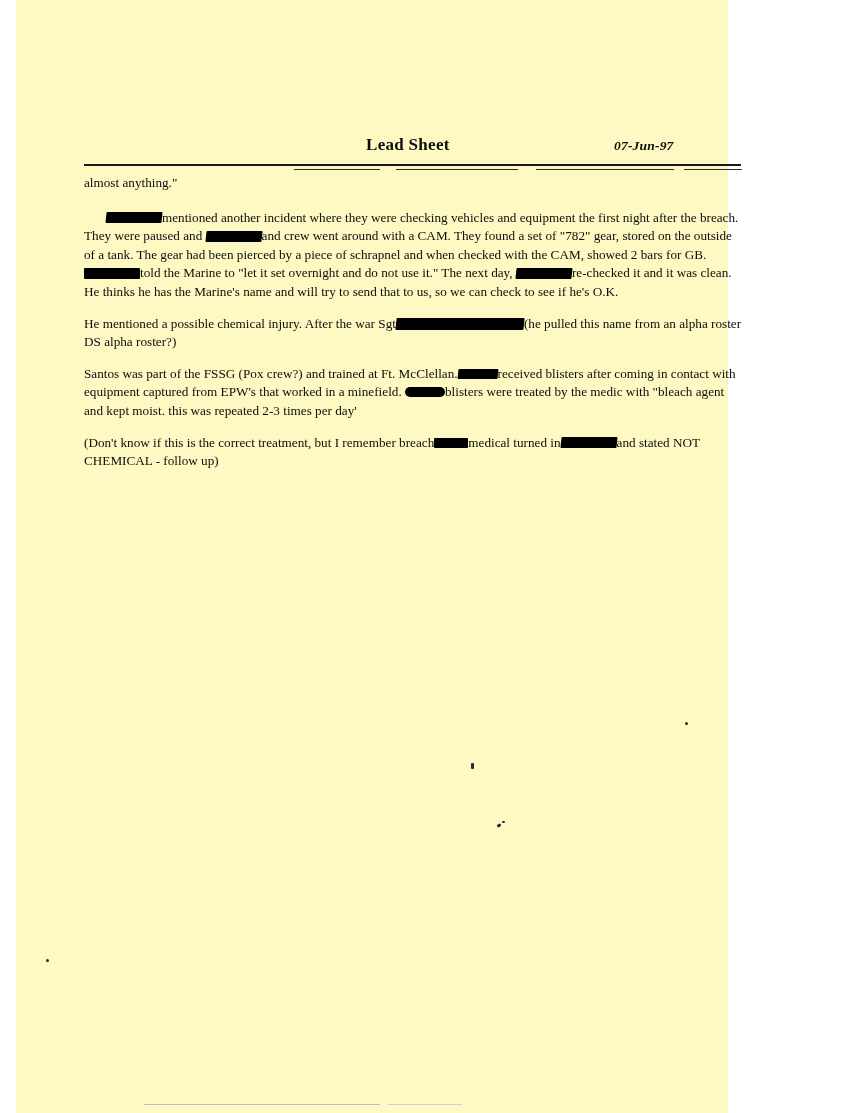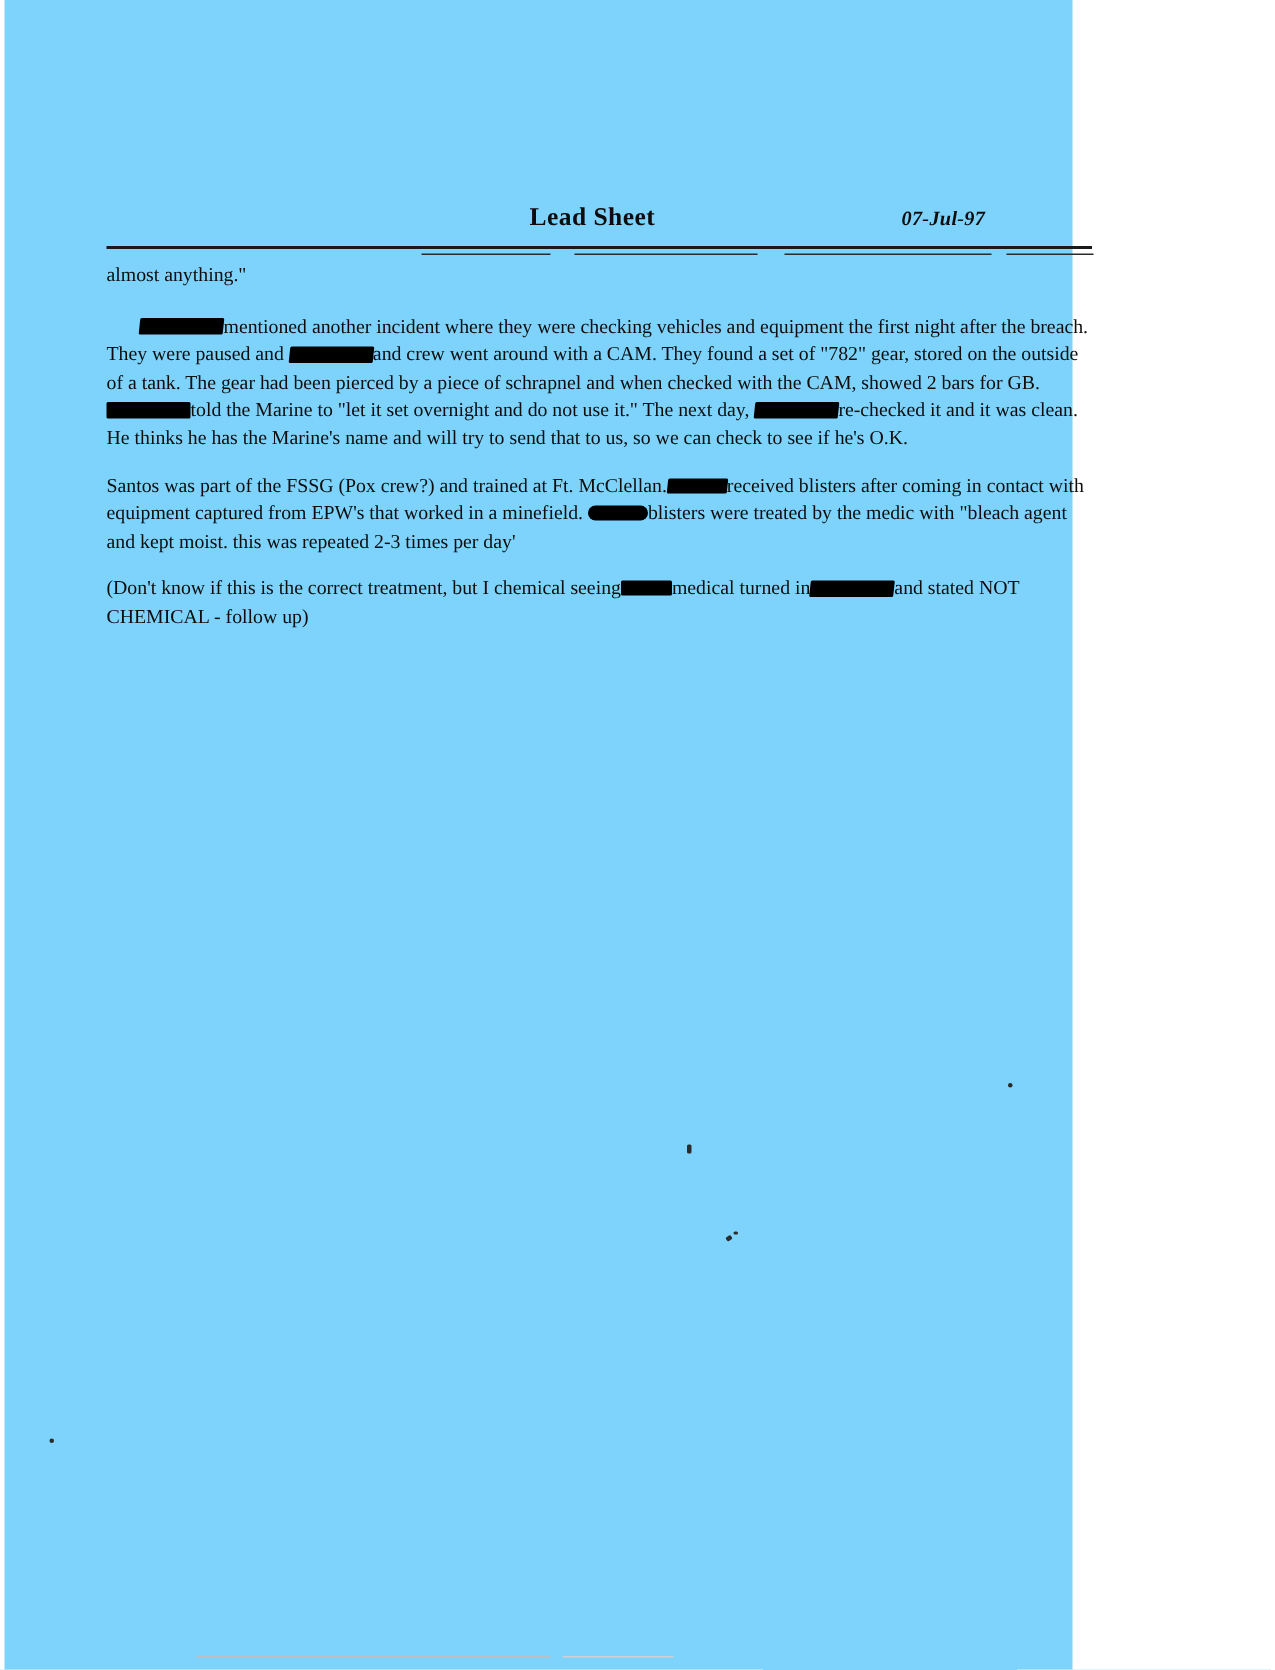--- a/index.html
+++ b/index.html
@@ -11,24 +11,24 @@
     width: 850px;
     height: 1113px;
     position: relative;
     font-family: "Liberation Serif", serif;
     color: #0d0d0d;
     overflow: hidden;
   }
 
   .page {
     position: absolute;
-    left: 3px; top: 0;
+    left: 16px; top: 0;
     width: 712px;
     height: 1113px;
-    background: #7dd3fc;
+    background: #fef9c3;
   }
 
   
   .header {
     position: absolute;
     left: 68px;
     top: 135px;
     width: 660px;
     height: 26px;
   }
@@ -132,48 +132,51 @@
     background: #cfcfcf;
   }
 </style>
 </head>
 <body>
 
 <div class="page">
 
   <div class="header">
     <div class="header-title">Lead Sheet</div>
-    <div class="header-date">07-Jul-97</div>
+    <div class="header-date">07-Jun-97</div>
   </div>
 
   <div class="rule rule-main"></div>
   <div class="rule rule-seg" style="left:278px;width:86px;"></div>
   <div class="rule rule-seg" style="left:380px;width:122px;"></div>
   <div class="rule rule-seg" style="left:520px;width:138px;"></div>
   <div class="rule rule-seg" style="left:668px;width:58px;"></div>
 
   <div class="body-text">
 
     <p class="para first">
       <span>almost anything."</span>
     </p>
 
     <p class="para indent">
       <span class="redact skew r-md"></span><span>mentioned another incident where they were checking vehicles and equipment the first night after the breach.  They were paused and </span><span class="redact skew r-md"></span><span>and crew went around with a CAM.  They found a set of "782" gear, stored on the outside of a tank.  The gear had been pierced by a piece of schrapnel and when checked with the CAM, showed 2 bars for GB.  </span><span class="redact r-md"></span><span>told the Marine to "let it set overnight and do not use it."  The next day, </span><span class="redact skew r-md"></span><span>re-checked it and it was clean.  He thinks he has the Marine's name and will try to send that to us, so we can check to see if he's O.K.</span>
     </p>
 
 
 
+    <p class="para">
+      <span>He mentioned a possible chemical injury.  After the war Sgt</span><span class="redact skew" style="width:128px;height:12px;"></span><span>(he pulled this name from an alpha roster  DS alpha roster?)</span>
+    </p>
 
     <p class="para">
       <span>Santos was part of the FSSG (Pox crew?) and trained at Ft. McClellan.</span><span class="redact skew r-sm"></span><span>received blisters after coming in contact with equipment captured from EPW's that worked in a minefield.  </span><span class="redact r-sm" style="border-radius:5px;"></span><span>blisters were treated by the medic with "bleach agent and kept moist.  this was repeated 2-3 times per day'</span>
     </p>
 
     <p class="para">
-      <span>(Don't know if this is the correct treatment, but I chemical seeing</span><span class="redact r-sm" style="width:34px;"></span><span>medical turned in</span><span class="redact skew r-md"></span><span>and stated NOT CHEMICAL - follow up)</span>
+      <span>(Don't know if this is the correct treatment, but I remember breach</span><span class="redact r-sm" style="width:34px;"></span><span>medical turned in</span><span class="redact skew r-md"></span><span>and stated NOT CHEMICAL - follow up)</span>
     </p>
 
 
   </div>
 
   <div class="speck" style="left:669px;top:722px;width:3px;height:3px;"></div>
   <div class="speck" style="left:455px;top:763px;width:2.5px;height:6px;border-radius:1px;"></div>
   <div class="speck" style="left:481px;top:824px;width:4px;height:3px;border-radius:1px;transform:rotate(-35deg);"></div>
   <div class="speck" style="left:486px;top:821px;width:3px;height:2px;border-radius:1px;"></div>
   <div class="speck" style="left:30px;top:959px;width:3px;height:3px;"></div>

